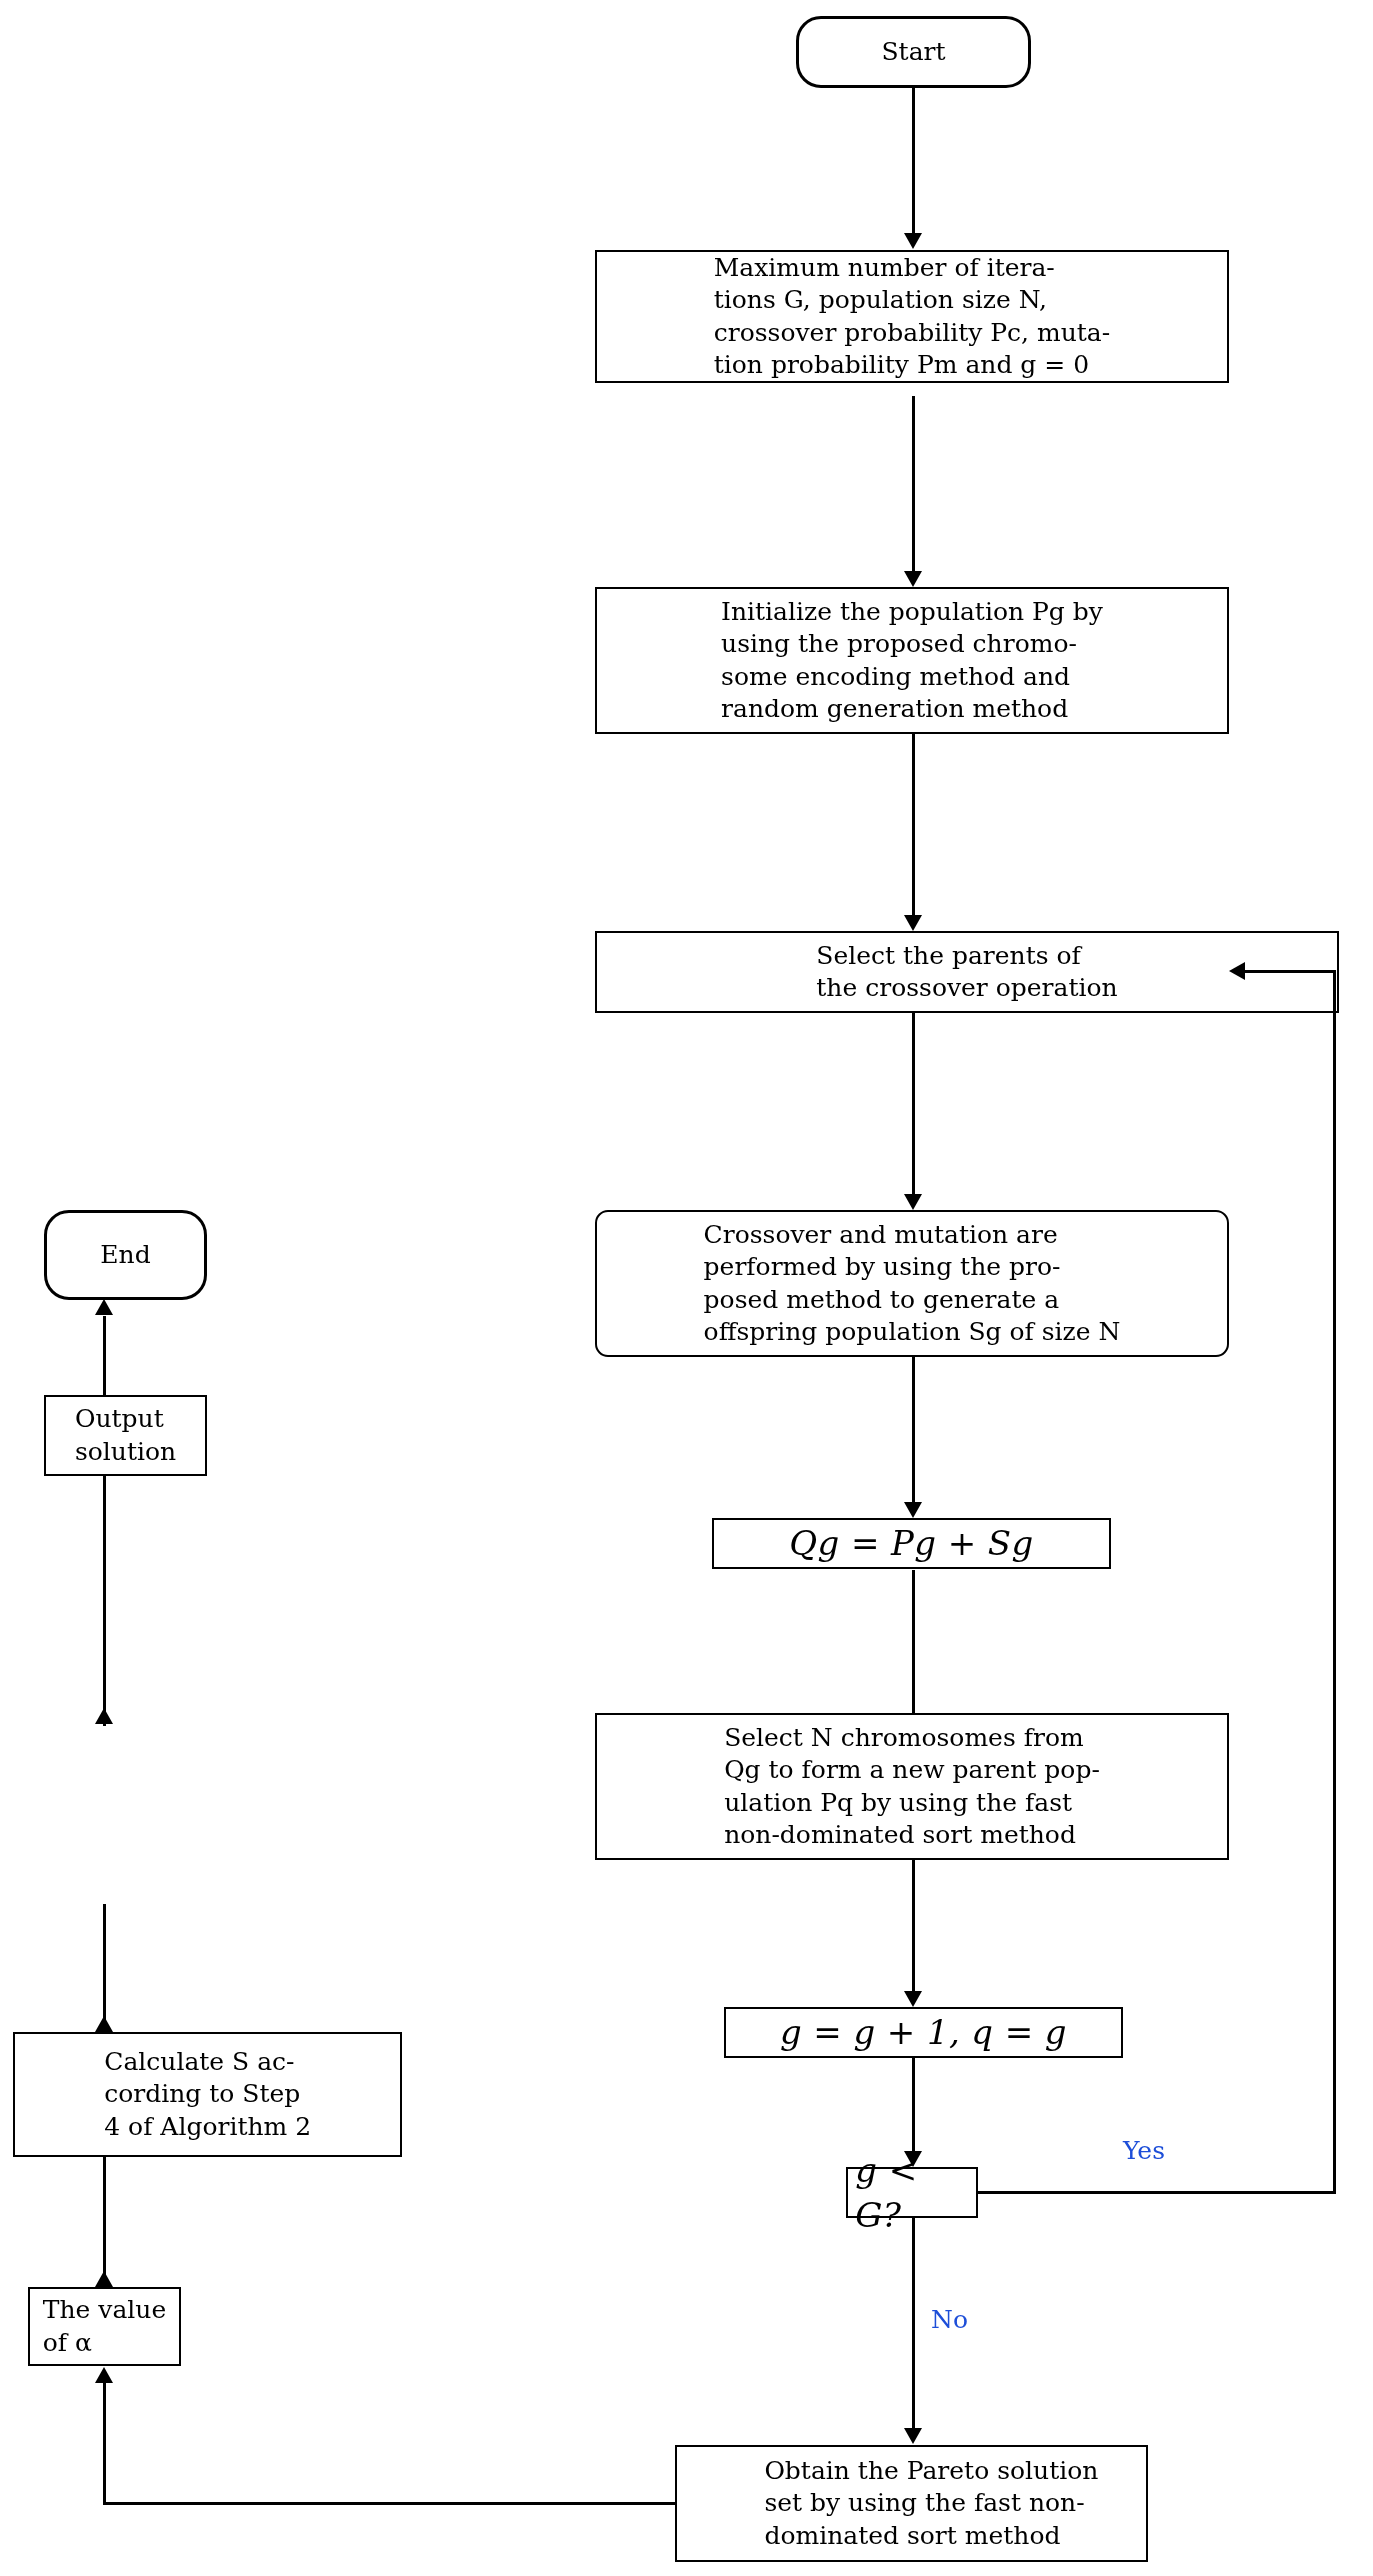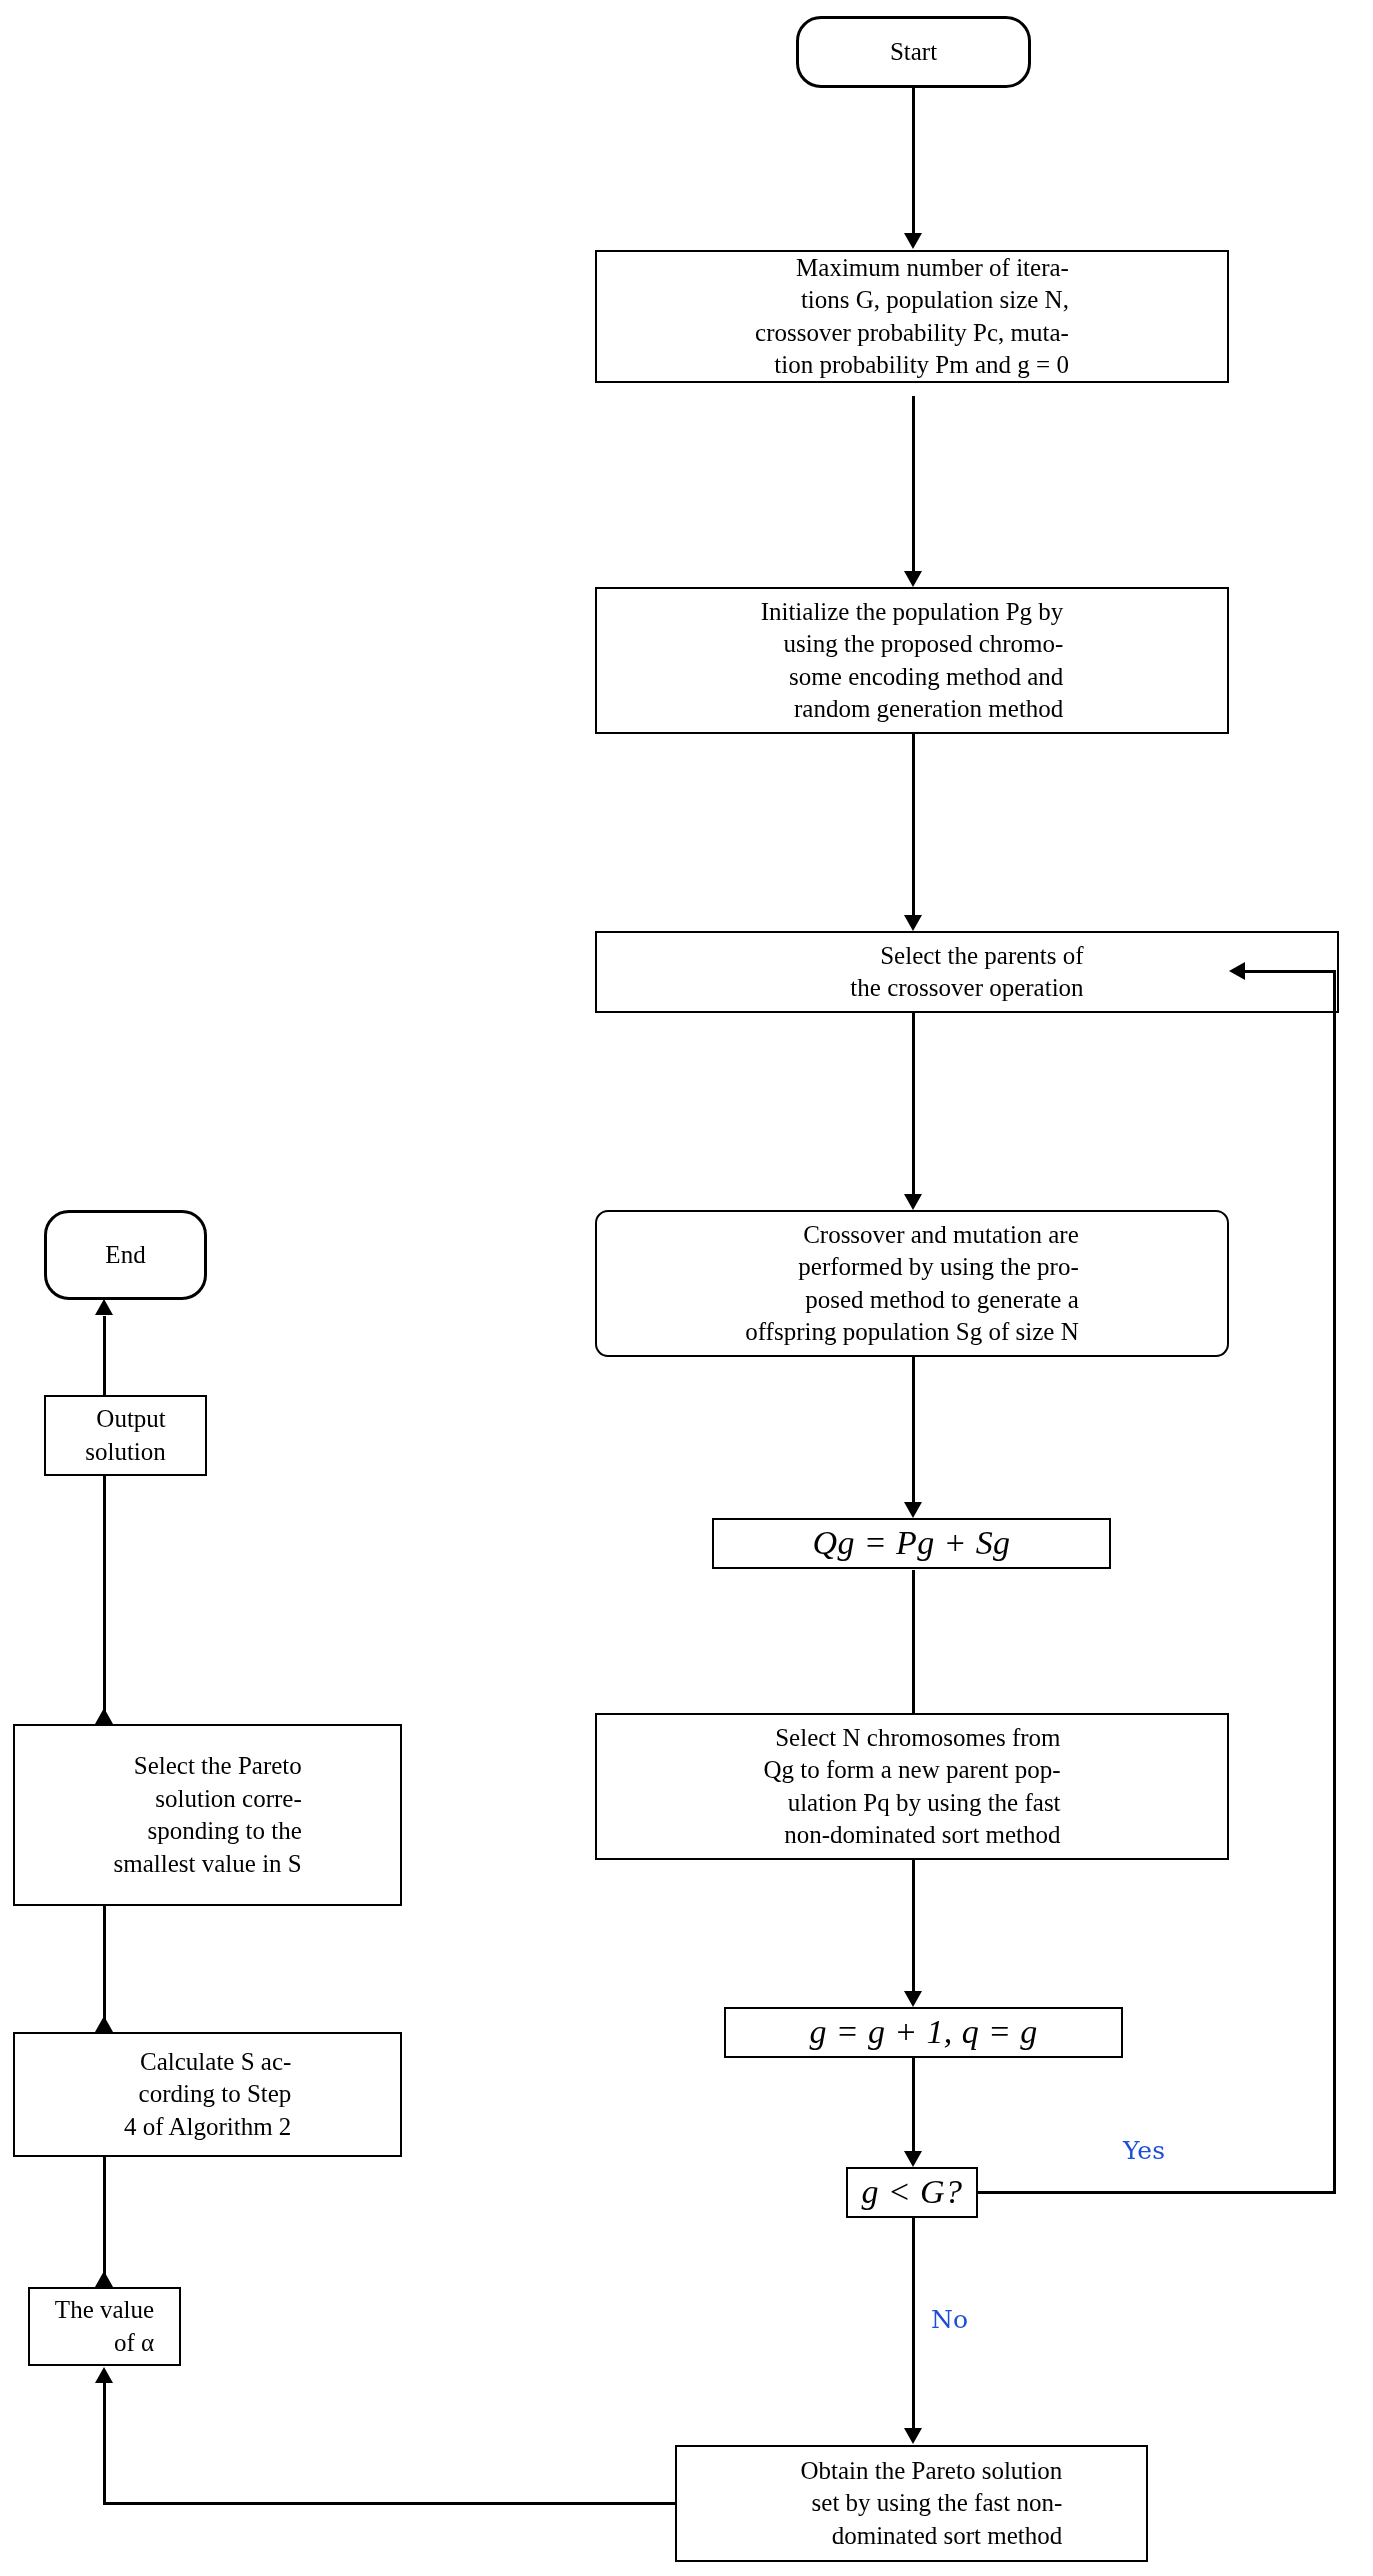--- a/index.html
+++ b/index.html
@@ -17,25 +17,24 @@
     overflow: hidden;
   }
   .node {
     position: absolute;
     box-sizing: border-box;
     border: 2.9px solid #000000;
     background: #ffffff;
     display: flex;
     align-items: center;
     justify-content: center;
-    text-align: right;
+    text-align: left;
     line-height: 1.30;
     font-size: 25px;
     padding: 2.9px 7.3px;
-    font-family: Liberation Serif, serif;
   }
   .node.terminal {
     border-radius: 25px;
     border-width: 3.7px;
   }
   .node .txt {
     display: block;
     white-space: pre-line;
   }
   .node.eq {
@@ -190,26 +189,20 @@
 
   <div class="node" style="left:13.2px; top:2032px; width:389px; height:125px;">
     <span class="txt">Calculate S ac-
 cording to Step
 4 of Algorithm 2</span>
   </div>
 
   <div class="vline" style="left:103px; top:1904px; height:129px;"></div>
   <div class="arrow up" style="left:95px; top:2016px;"></div>
 
-  <div class="node" style="left:13.2px; top:1724px; width:389px; height:182px;">
-    <span class="txt">Select the Pareto
-solution corre-
-sponding to the
-smallest value in S</span>
-  </div>
 
   <div class="vline" style="left:103px; top:1476px; height:250px;"></div>
   <div class="arrow up" style="left:95px; top:1708px;"></div>
 
   <div class="node" style="left:44px; top:1395px; width:163px; height:81px;">
     <span class="txt">Output
 solution</span>
   </div>
 
   <div class="vline" style="left:103px; top:1316px; height:81px;"></div>

